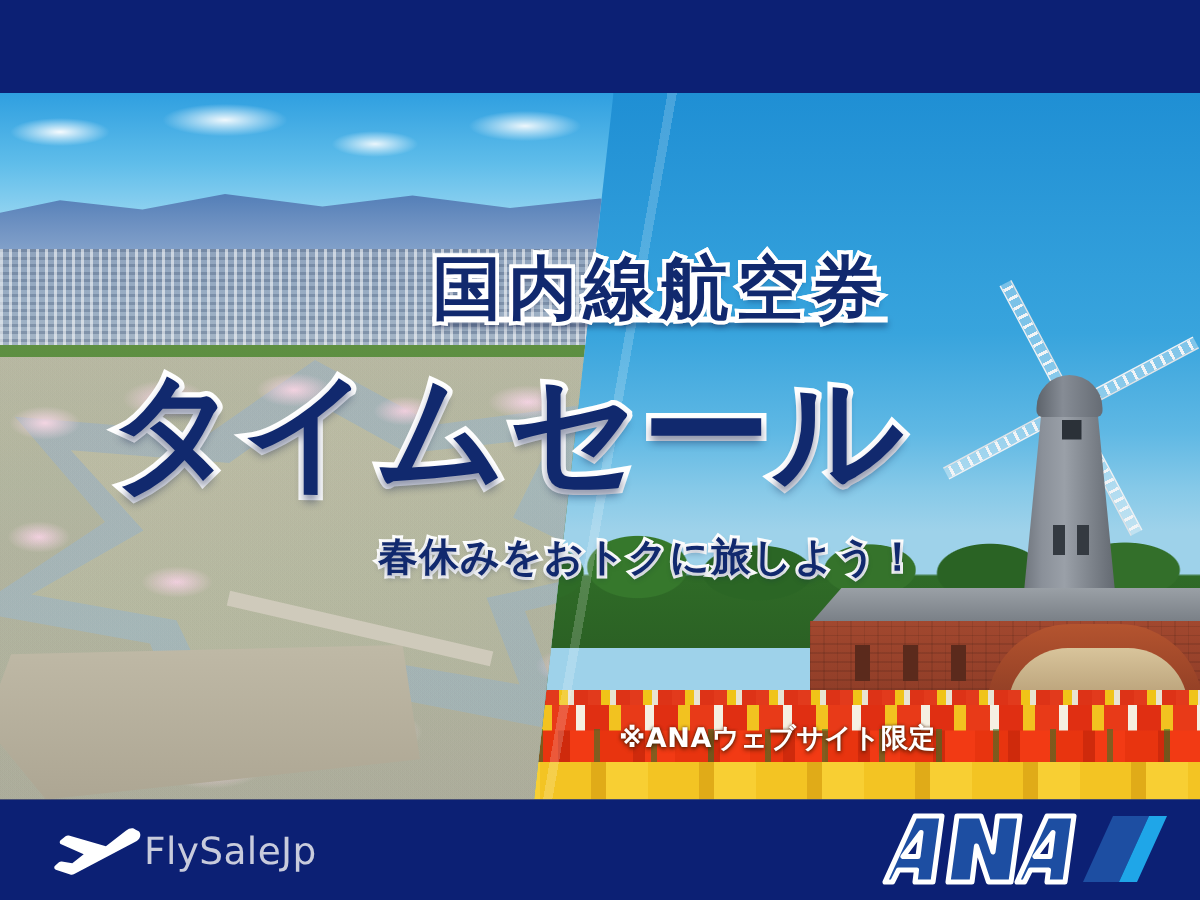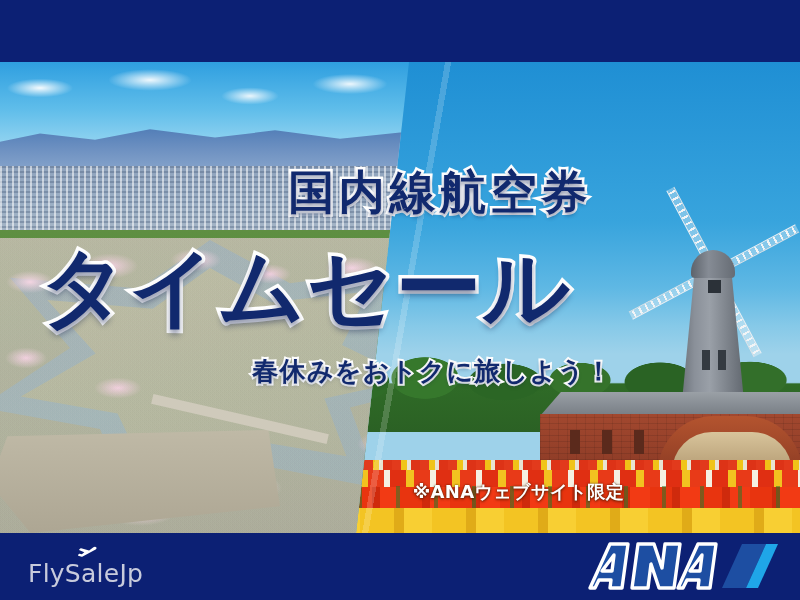--- a/index.html
+++ b/index.html
@@ -151,42 +151,43 @@
   .jp{
     position:absolute;color:#11296e;font-weight:bold;white-space:nowrap;
     font-family:"DejaVu Sans","Liberation Sans",sans-serif;
     letter-spacing:.04em;
   }
   #title-kokunai{
     left:0;top:100px;width:800px;text-align:center;font-size:46px;
     letter-spacing:.10em;text-indent:80px;
     -webkit-text-stroke:5px #ffffff;paint-order:stroke fill;
     text-shadow:0 3px 4px rgba(10,25,70,.45);
+    text-decoration:underline;
   }
   #title-main{
-    left:0;top:168px;width:636px;font-size:86px;
+    left:0;top:168px;width:636px;text-align:center;font-size:86px;
     letter-spacing:.01em;text-indent:40px;
     -webkit-text-stroke:7px #ffffff;paint-order:stroke fill;
     text-shadow:0 5px 6px rgba(10,25,70,.45);
   }
   #subtitle{
     left:0;top:292px;width:800px;text-align:center;font-size:26px;
     letter-spacing:.05em;text-indent:45px;
     -webkit-text-stroke:4px #ffffff;paint-order:stroke fill;
     text-shadow:0 2px 4px rgba(10,25,70,.4);
     margin-left:10px;
   }
   #web-only{
     left:0;top:418px;width:624px;text-align:right;font-size:18px;
     color:#ffffff;letter-spacing:.02em;
     text-shadow:0 1px 3px rgba(60,25,0,.75),0 0 2px rgba(80,35,0,.8);
   }
 
   
-  #brand{position:absolute;left:28px;top:546px;height:42px;display:flex;align-items:center;gap:2px;z-index:50;flex-direction:column;}
+  #brand{position:absolute;left:28px;top:546px;height:42px;display:flex;align-items:center;gap:2px;z-index:50;}
   #plane-icon{width:66px;height:34px;display:block;}
   #brand-name{color:#c8cbdc;font-size:25px;letter-spacing:.01em;
     font-family:"DejaVu Sans","Liberation Sans",sans-serif;}
 
   #ana-logo{position:absolute;left:566px;top:538px;width:216px;height:56px;z-index:50;}
   #ana-logo svg{display:block;width:100%;height:100%;}
 </style>
 </head>
 <body>
 

